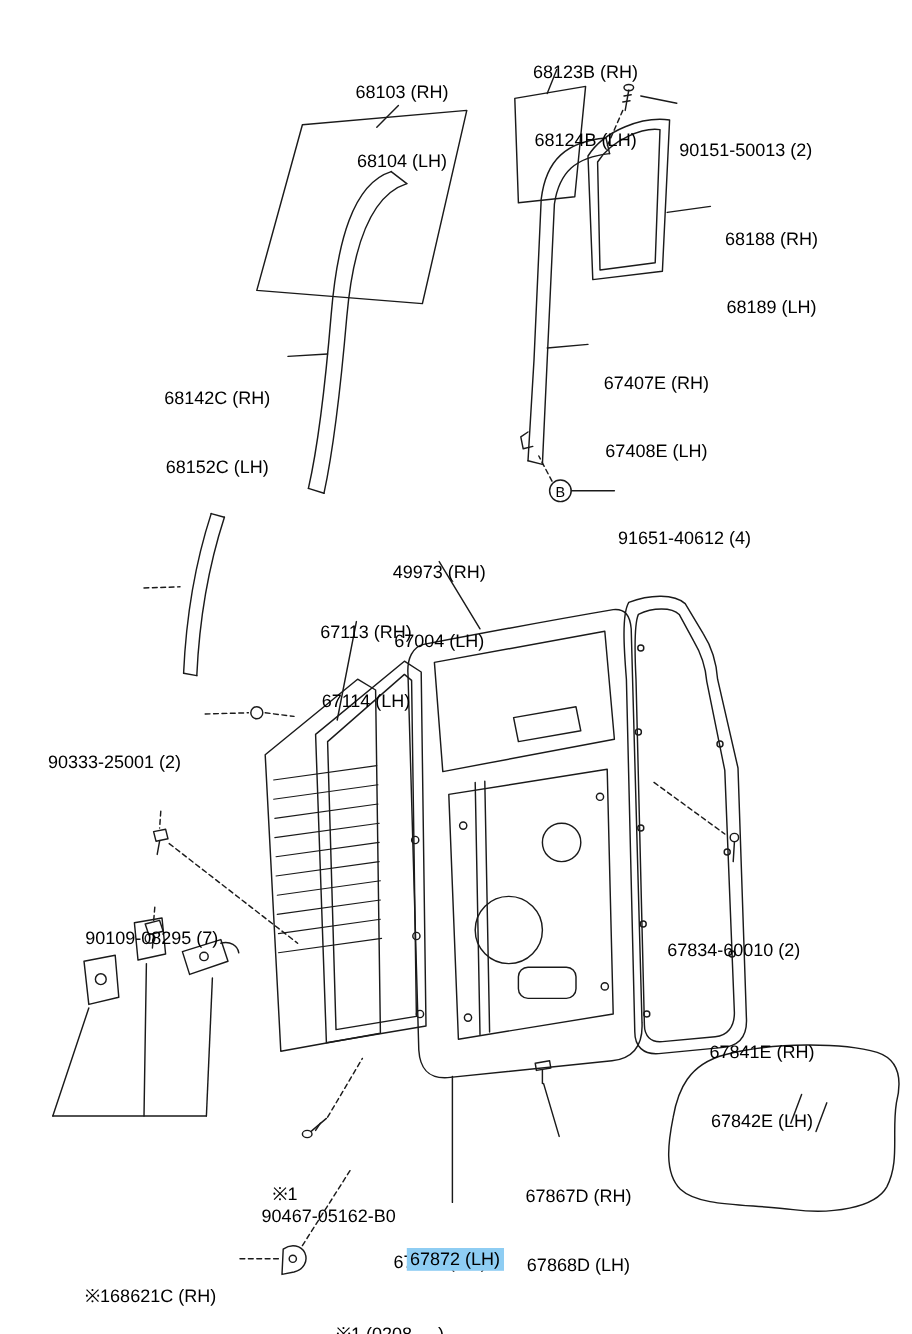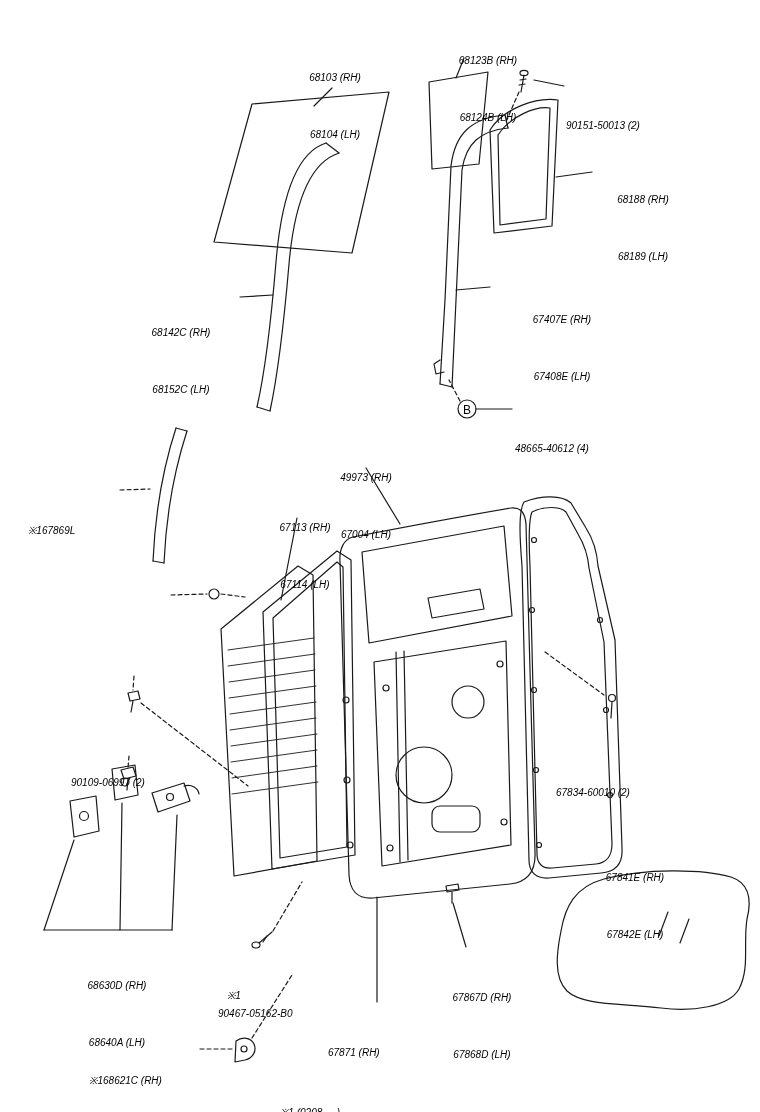--- a/index.html
+++ b/index.html
@@ -7,25 +7,24 @@
   body {
     width:760px; height:1112px;
     position:relative; overflow:hidden;
     font-family:"Liberation Sans", sans-serif;
     color:#000;
   }
   .stage { position:absolute; inset:0; }
   svg.art { position:absolute; left:0; top:0; }
   .lbl {
     position:absolute;
-    font-size:10px;
+    font-size:15px;
     line-height:19px;
     white-space:pre;
     text-align:center;
-    font-style:italic;
   }
   .lbl.la { text-align:right; }
   .hl {
     display:inline-block;
     background: var(--hl, #8ecdf3);
     padding:0 3px;
   }
 </style>
 </head>
 <body style="background: rgb(255, 255, 255);">
@@ -235,85 +234,84 @@
 
   <div class="lbl la" style="left:566px; top:78px;">
     <div>90151-50013 (2)</div>
   </div>
 
   <div class="lbl" style="left:593px; top:152px; width:100px;">
     <div>68188 (RH)</div>
     <div>68189 (LH)</div>
   </div>
 
-  <div class="lbl" style="left:507px; top:272px; width:110px;">
+  <div class="lbl" style="left:492px; top:272px; width:110px;">
     <div>67407E (RH)</div>
     <div>67408E (LH)</div>
   </div>
 
   <div class="lbl" style="left:126px; top:285px; width:110px;">
     <div>68142C (RH)</div>
     <div>68152C (LH)</div>
   </div>
 
   <div class="lbl la" style="left:515px; top:401px;">
-    <div>48665-40612 (4)</div>
+    <div>91651-40612 (4)</div>
   </div>
 
   <div class="lbl" style="left:316px; top:430px; width:100px;">
     <div>49973 (RH)</div>
     <div>67004 (LH)</div>
   </div>
 
   <div class="lbl" style="left:255px; top:480px; width:100px;">
     <div>67113 (RH)</div>
     <div>67114 (LH)</div>
   </div>
 
-  <div class="lbl la" style="left:28px; top:483px;">
-    <div>※167869L</div>
-  </div>
-
+
+  <div class="lbl la" style="left:40px; top:588px;">
+    <div>90333-25001 (2)</div>
+  </div>
 
 
   <div class="lbl la" style="left:71px; top:735px;">
-    <div>90109-06997 (2)</div>
+    <div>90109-08295 (7)</div>
   </div>
 
   <div class="lbl la" style="left:556px; top:745px;">
     <div>67834-60010 (2)</div>
   </div>
 
   <div class="lbl" style="left:579px; top:830px; width:112px;">
     <div>67841E (RH)</div>
     <div>67842E (LH)</div>
   </div>
 
-  <div class="lbl" style="left:61px; top:938px; width:112px;">
-    <div>68630D (RH)</div>
-    <div>68640A (LH)</div>
-  </div>
 
   <div class="lbl la" style="left:227px; top:948px;">
     <div>※1</div>
   </div>
 
   <div class="lbl la" style="left:218px; top:966px;">
     <div>90467-05162-B0</div>
   </div>
 
   <div class="lbl" style="left:426px; top:950px; width:112px;">
     <div>67867D (RH)</div>
     <div>67868D (LH)</div>
   </div>
 
   <div class="lbl la" style="left:328px; top:1005px;">
     <div>67871 (RH)</div>
   </div>
 
+  <div class="lbl la" style="left:322px; top:1021px;">
+    <span class="hl">67872 (LH)</span>
+  </div>
 
   <div class="lbl" style="left:53px; top:1033px; width:145px;">
     <div>※168621C (RH)</div>
     
   </div>
 
   <div class="lbl la" style="left:280px; top:1065px;">
     <div>※1 (0208-    )</div>
   </div>
 

